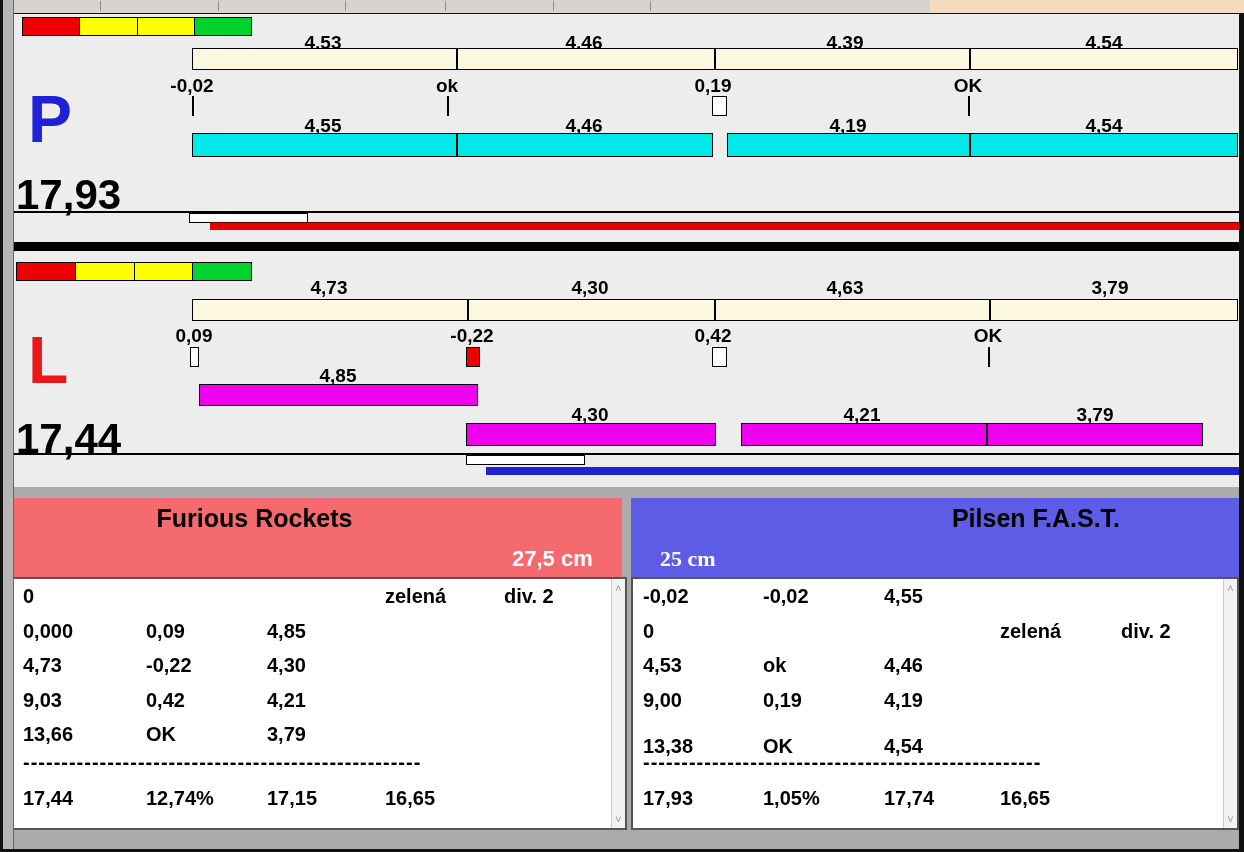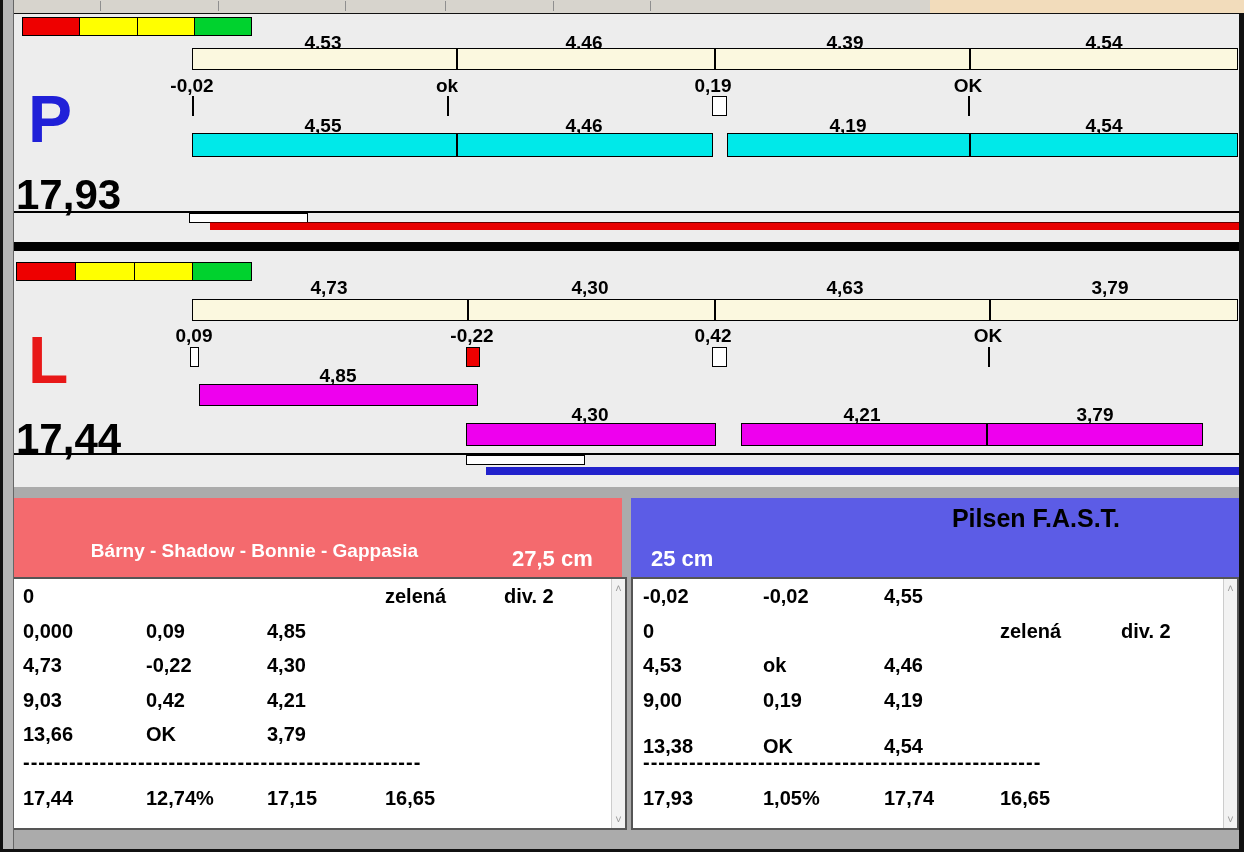--- a/index.html
+++ b/index.html
@@ -159,26 +159,26 @@
 
     <div class="progress-wrap" style="top:202px;height:26px;">
       <div class="abs" style="left:456px;top:0;width:117px;height:8px;background:#fff;border:1px solid #000;"></div>
       <div class="abs" style="left:476px;top:12px;width:753px;height:8px;background:#2222CC;"></div>
     </div>
   </div>
 
   <div class="abs" id="scoreboard">
 
     <div class="team-header" style="left:2px;width:610px;background:#F46A6E;">
-      <div class="team-dogs" style="left:0;width:485px;">Bárny - Shadow - Bonnie - Gappasia</div>
+      <div class="team-name" style="left:0;width:485px;">Furious Rockets</div>
       <div class="height-lbl" style="left:500px;top:48px;">27,5 cm</div>
     </div>
 
     <div class="team-header" style="left:621px;width:608px;background:#5C5CE6;">
-      <div class="height-lbl" style="left:20px;top:48px;">25 cm</div>
+      <div class="height-lbl" style="left:29px;top:48px;font-family:Liberation Serif, serif;">25 cm</div>
       <div class="team-name" style="left:130px;width:470px;margin-left:40px;">Pilsen F.A.S.T.</div>
     </div>
 
 
     <div class="rtable" style="left:2px;width:615px;">
       <div class="trow" style="top:6px">
         <span style="left:9px">0</span>
         <span style="left:132px"></span>
         <span style="left:253px"></span>
         <span style="left:371px">zelená</span>

